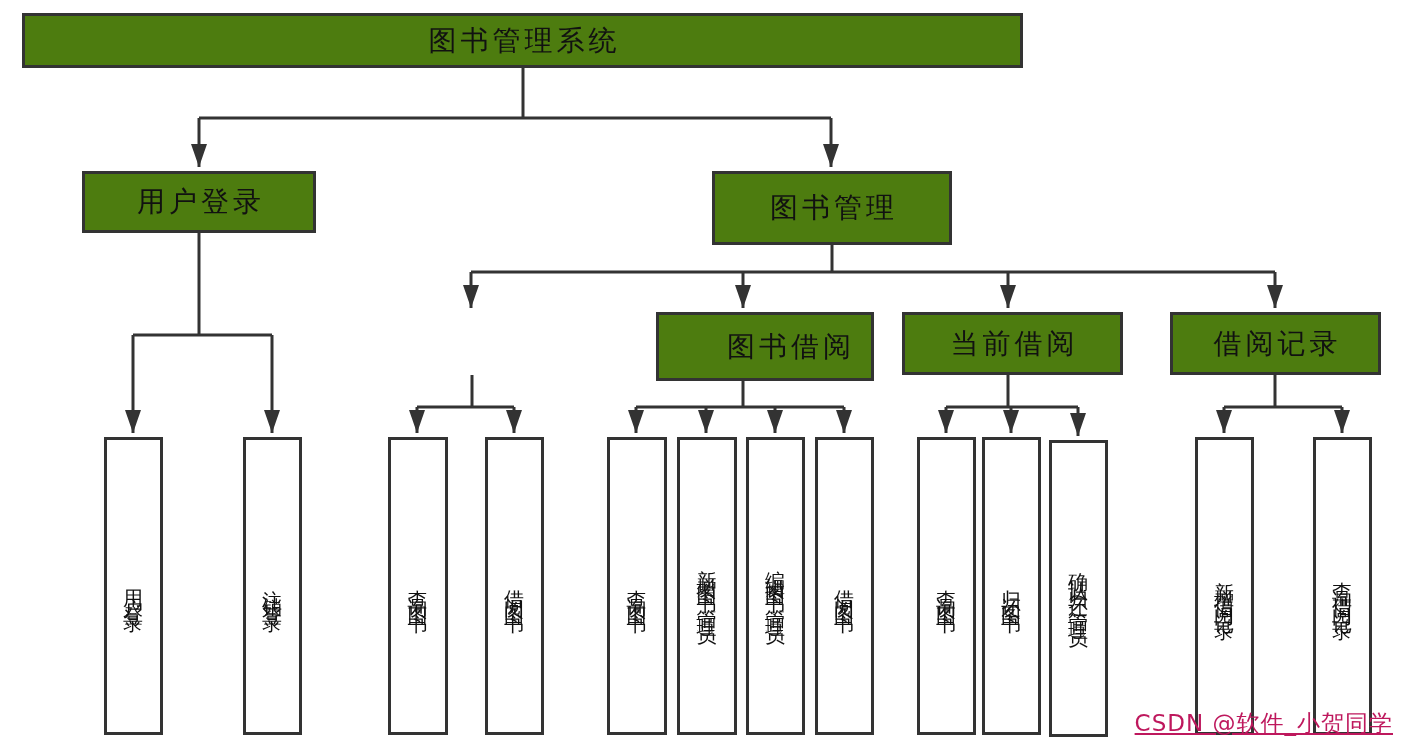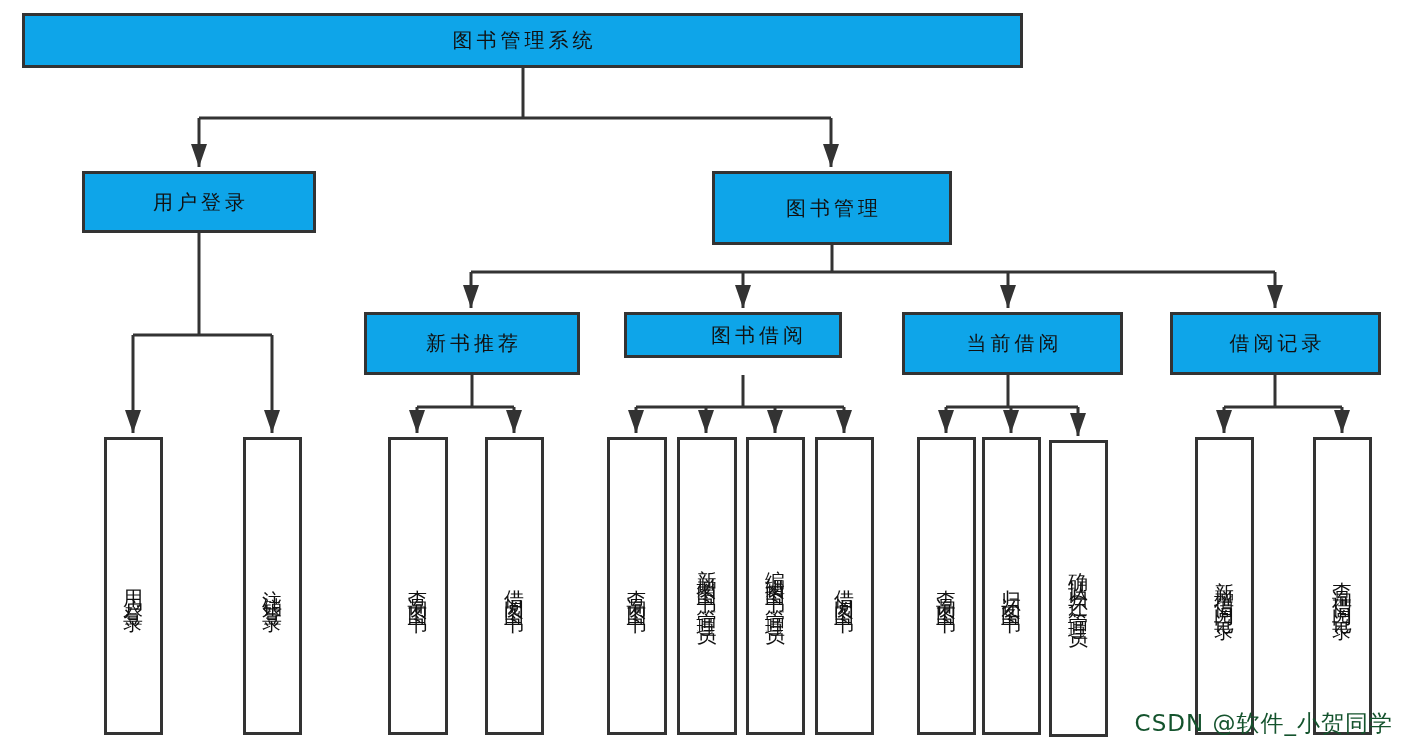--- a/index.html
+++ b/index.html
@@ -17,25 +17,25 @@
   }
   #wires {
     position: absolute;
     left: 0; top: 0;
     width: 1405px; height: 747px;
   }
   .hnode {
     position: absolute;
     box-sizing: border-box;
     border: 3px solid #333333;
-    background: #0ea5e9;
+    background: #4d7c0f;
     display: flex;
     align-items: center;
     justify-content: center;
-    font-size: 20px;
+    font-size: 28px;
     letter-spacing: 4px;
     color: #111111;
     text-indent: 4px; 
     white-space: nowrap;
   }
   .vnode {
     position: absolute;
     box-sizing: border-box;
     border: 3px solid #333333;
     background: #ffffff;
@@ -51,22 +51,23 @@
     letter-spacing: 8px;
     line-height: 1;
     padding-top: 8px; 
   }
   #watermark {
     position: absolute;
     right: 12px;
     top: 708px;
     font-size: 23px;
     letter-spacing: 1px;
-    color: #14532d;
+    color: #be185d;
     white-space: nowrap;
+    text-decoration: underline;
   }
 </style>
 </head>
 <body>
 
 <div id="canvas">
 
   <svg id="wires" width="1405" height="747" viewBox="0 0 1405 747" aria-hidden="true">
     <defs>
       <marker id="arrow" markerUnits="userSpaceOnUse" markerWidth="24" markerHeight="18" viewBox="0 0 24 18" refX="23" refY="9" orient="auto">
@@ -115,22 +116,21 @@
       <path d="M1224 407 V433" marker-end="url(#arrow)"></path>
       <path d="M1342 407 V433" marker-end="url(#arrow)"></path>
     </g>
   </svg>
 
   <div class="hnode" style="left:22px; top:13px; width:1001px; height:55px;">图书管理系统</div>
 
   <div class="hnode" style="left:82px; top:171px; width:234px; height:62px;">用户登录</div>
   <div class="hnode" style="left:712px; top:171px; width:240px; height:74px;">图书管理</div>
 
-  <div class="hnode" style="left:364px; top:312px; width:216px; height:63px;">新书推荐</div>
-  <div class="hnode" style="left:624px; top:312px; width:218px; height:46px;padding-left:48px;">图书借阅</div>
+  <div class="hnode" style="left:656px; top:312px; width:218px; height:69px;padding-left:48px;">图书借阅</div>
   <div class="hnode" style="left:902px; top:312px; width:221px; height:63px;">当前借阅</div>
   <div class="hnode" style="left:1170px; top:312px; width:211px; height:63px;">借阅记录</div>
 
   <div class="vnode" style="left:104px; top:437px; width:59px; height:298px;">
     <span>用户登录</span>
   </div>
   <div class="vnode" style="left:243px; top:437px; width:59px; height:298px;">
     <span>注销登录</span>
   </div>
 

